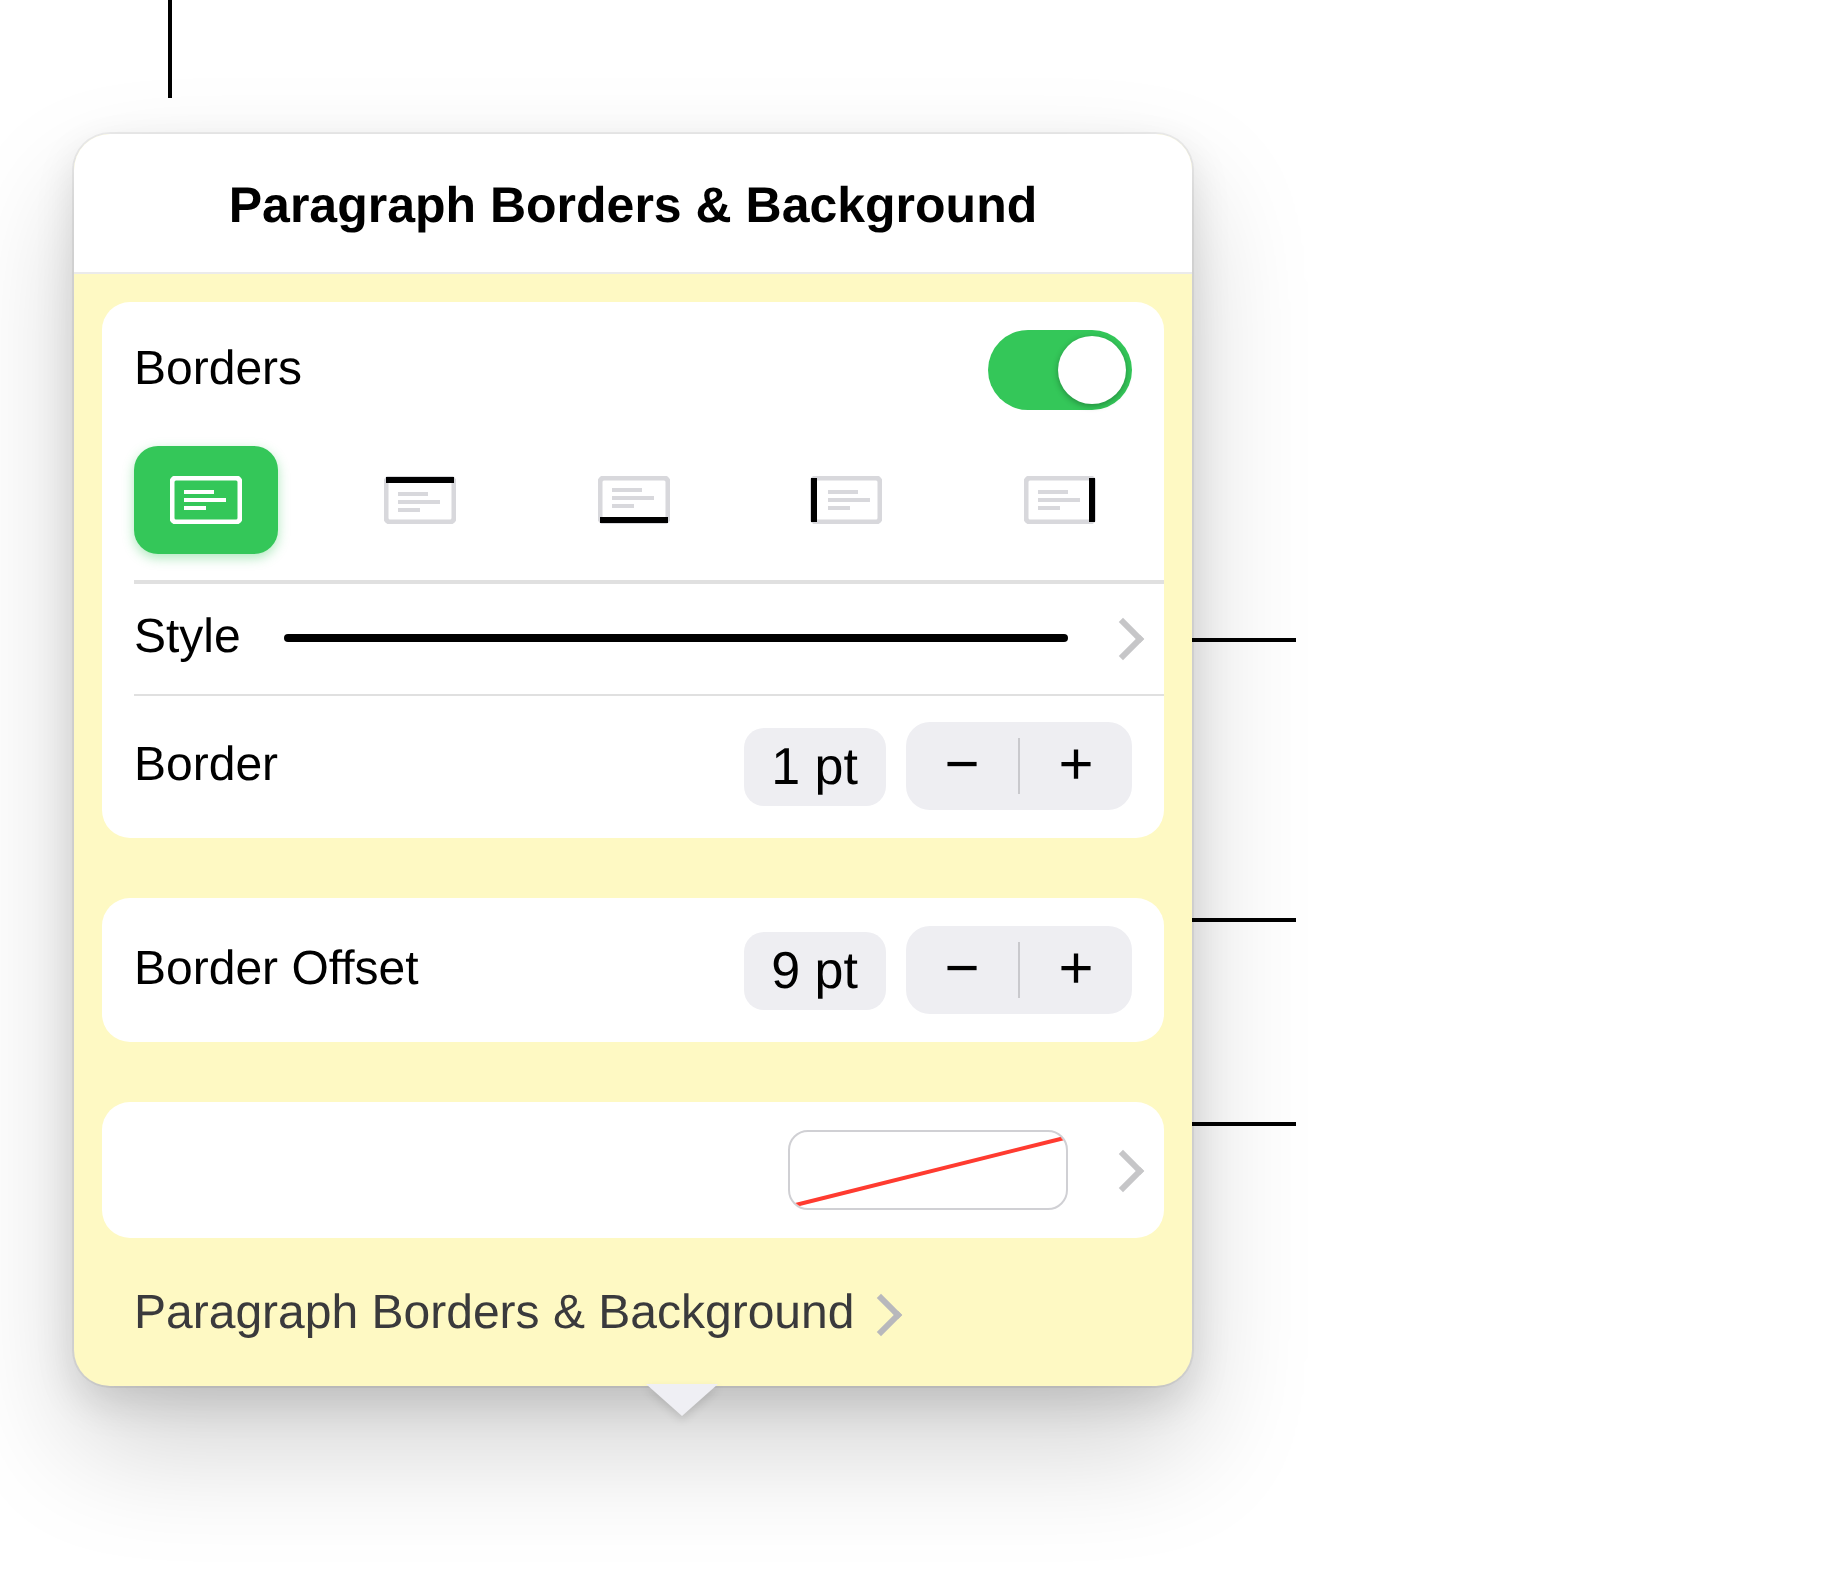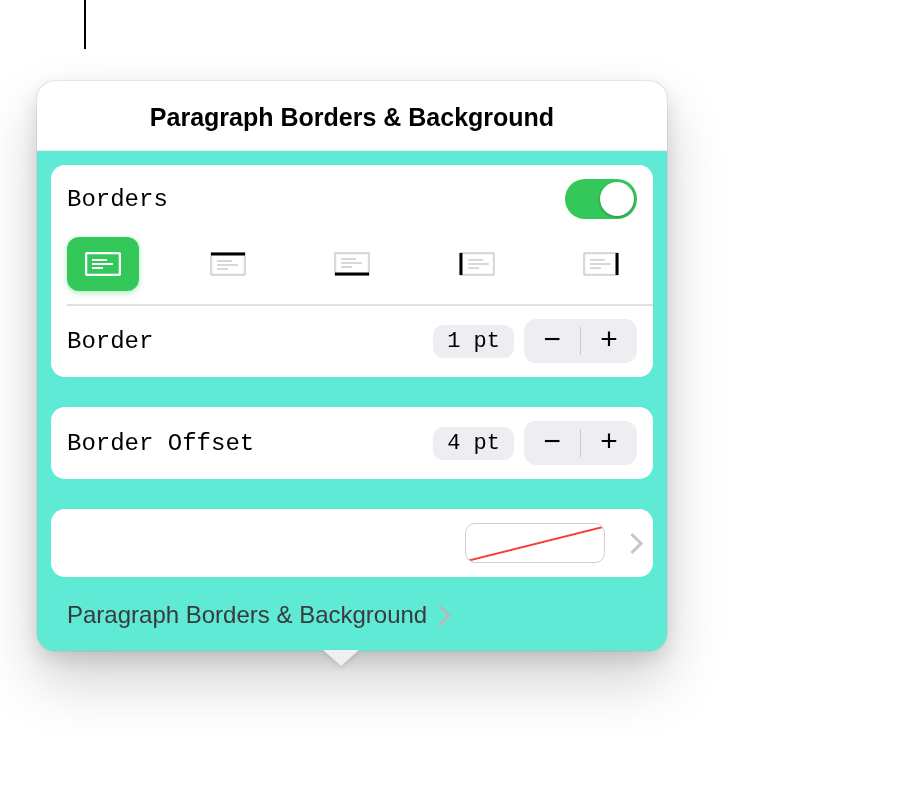--- a/index.html
+++ b/index.html
@@ -19,24 +19,24 @@
   }
   .callout-tick {
     position: absolute;
     background: #000;
     width: 2px;
   }
 
   .panel {
     position: absolute;
     left: 37px;
-    top: 81px;
-    width: 630px;
+    top: 67px;
+    width: 559px;
     border-radius: 18px;
-    background: #5eead4;
+    background: #fef9c3;
     box-shadow:
       0 0 0 1px rgba(0,0,0,0.06),
       0 30px 60px rgba(0,0,0,0.18),
       0 8px 20px rgba(0,0,0,0.12);
     overflow: visible;
   }
 
   .panel-title {
     text-align: center;
     font-weight: 600;
@@ -46,21 +46,20 @@
     border-top-left-radius: 18px;
     border-top-right-radius: 18px;
     border-bottom: 1px solid rgba(0,0,0,0.08);
   }
 
   .group {
     margin: 14px 14px 0;
     background: #fff;
     border-radius: 14px;
     overflow: visible;
-    font-family: Liberation Mono, monospace;
   }
   .group.tight { margin-top: 30px; }
 
   .row {
     display: flex;
     align-items: center;
     padding: 14px 16px;
     font-size: 24px;
     position: relative;
   }
@@ -167,21 +166,21 @@
     background: #ff3b30;
     transform: rotate(-14deg);
     transform-origin: center;
   }
 
   
   .value-pill {
     background: #eeeef2;
     border-radius: 10px;
     padding: 4px 14px;
-    font-size: 22px;
+    font-size: 26px;
     margin-right: 10px;
   }
 
   
   .stepper {
     display: flex;
     background: #eeeef2;
     border-radius: 12px;
     overflow: hidden;
     height: 44px;
@@ -297,20 +296,25 @@
         <svg width="36" height="24" viewBox="0 0 36 24">
           <rect x="1" y="1" width="34" height="22" rx="2" fill="none" stroke="#d8d8dc" stroke-width="2.5"></rect>
           <line x1="34" y1="1" x2="34" y2="23" stroke="#000" stroke-width="3"></line>
           <line x1="7" y1="8" x2="22" y2="8" stroke="#d8d8dc" stroke-width="2"></line>
           <line x1="7" y1="12" x2="28" y2="12" stroke="#d8d8dc" stroke-width="2"></line>
           <line x1="7" y1="16" x2="18" y2="16" stroke="#d8d8dc" stroke-width="2"></line>
         </svg>
       </div>
     </div>
 
+    <div class="row">
+      <span class="label">Style</span>
+      <span class="line-preview"></span>
+      <span class="chevron"></span>
+    </div>
 
 
     <div class="row">
       <span class="label">Border</span>
       <span class="spacer"></span>
       <span class="value-pill">1 pt</span>
       <div class="stepper">
         <div class="step-btn">
           <span class="glyph">−</span>
         </div>
@@ -319,21 +323,21 @@
           <span class="glyph">+</span>
         </div>
       </div>
     </div>
   </div>
 
   <div class="group tight">
     <div class="row">
       <span class="label">Border Offset</span>
       <span class="spacer"></span>
-      <span class="value-pill">4 pt</span>
+      <span class="value-pill">9 pt</span>
       <div class="stepper">
         <div class="step-btn">
           <span class="glyph">−</span>
         </div>
         <div class="divider"></div>
         <div class="step-btn">
           <span class="glyph">+</span>
         </div>
       </div>
     </div>

